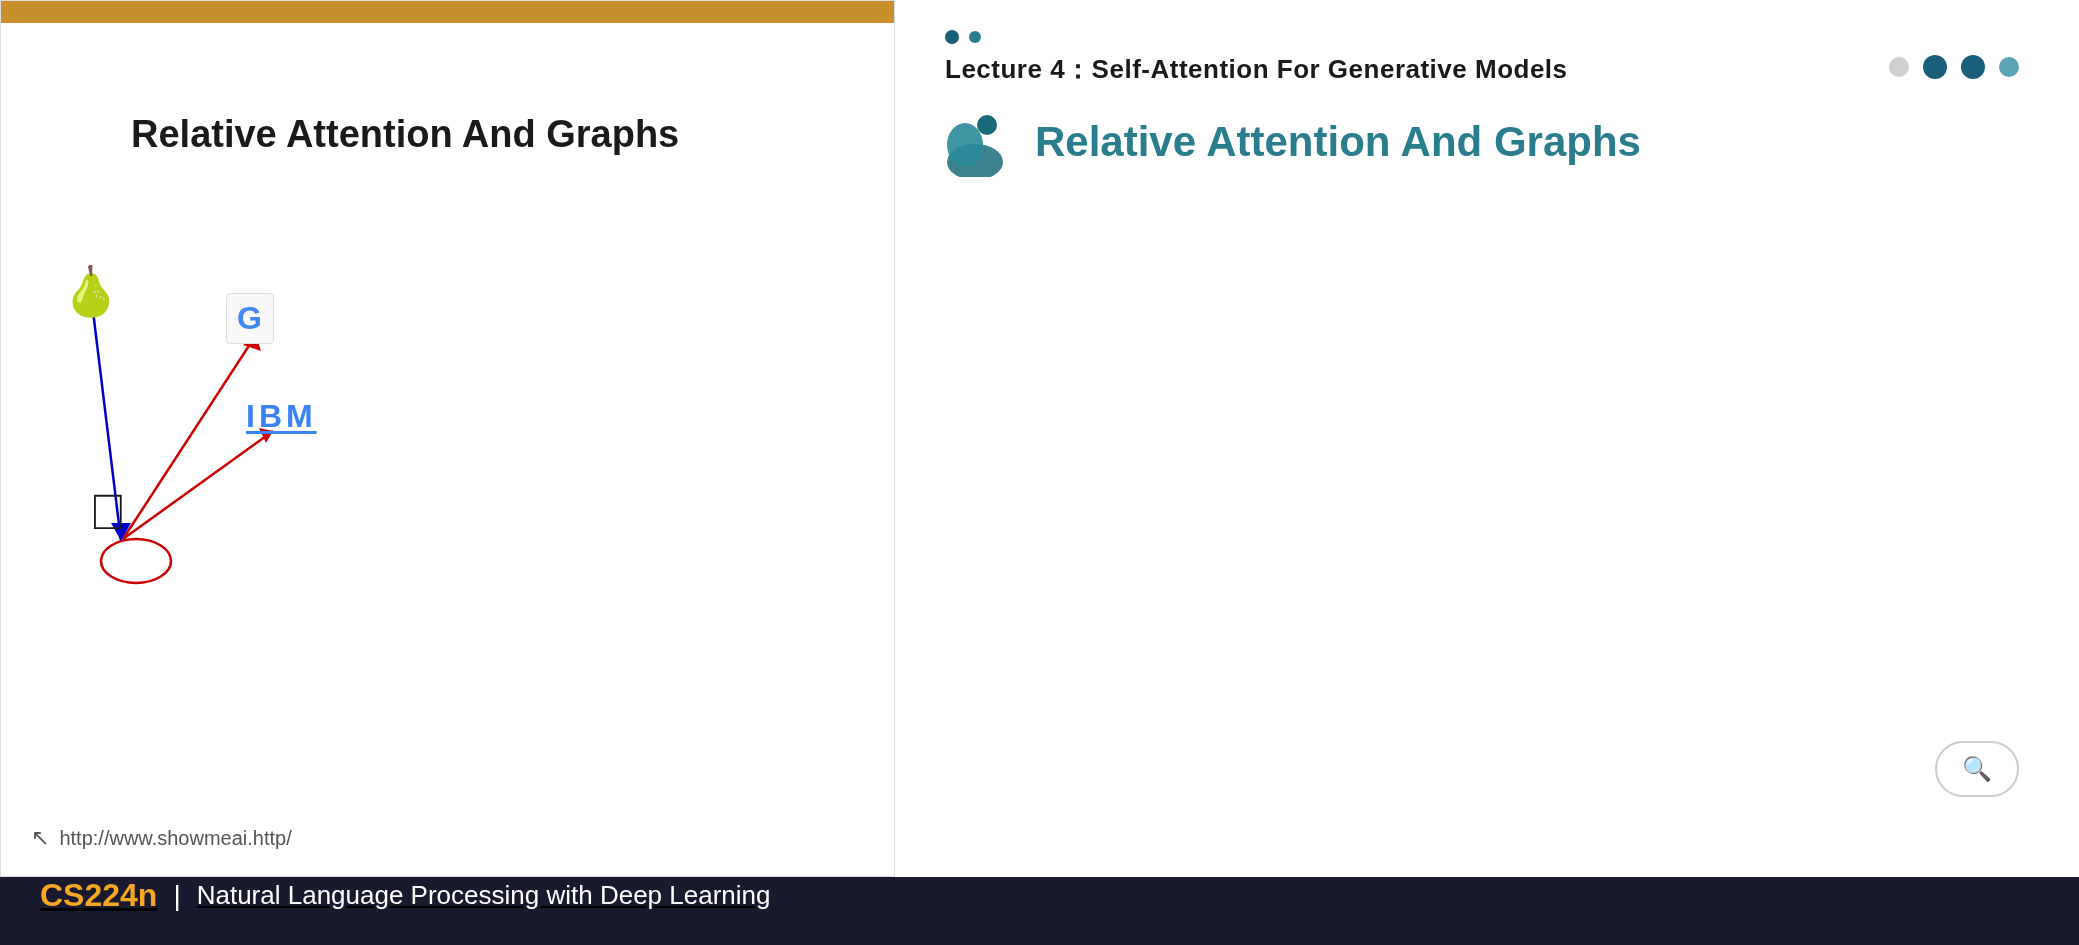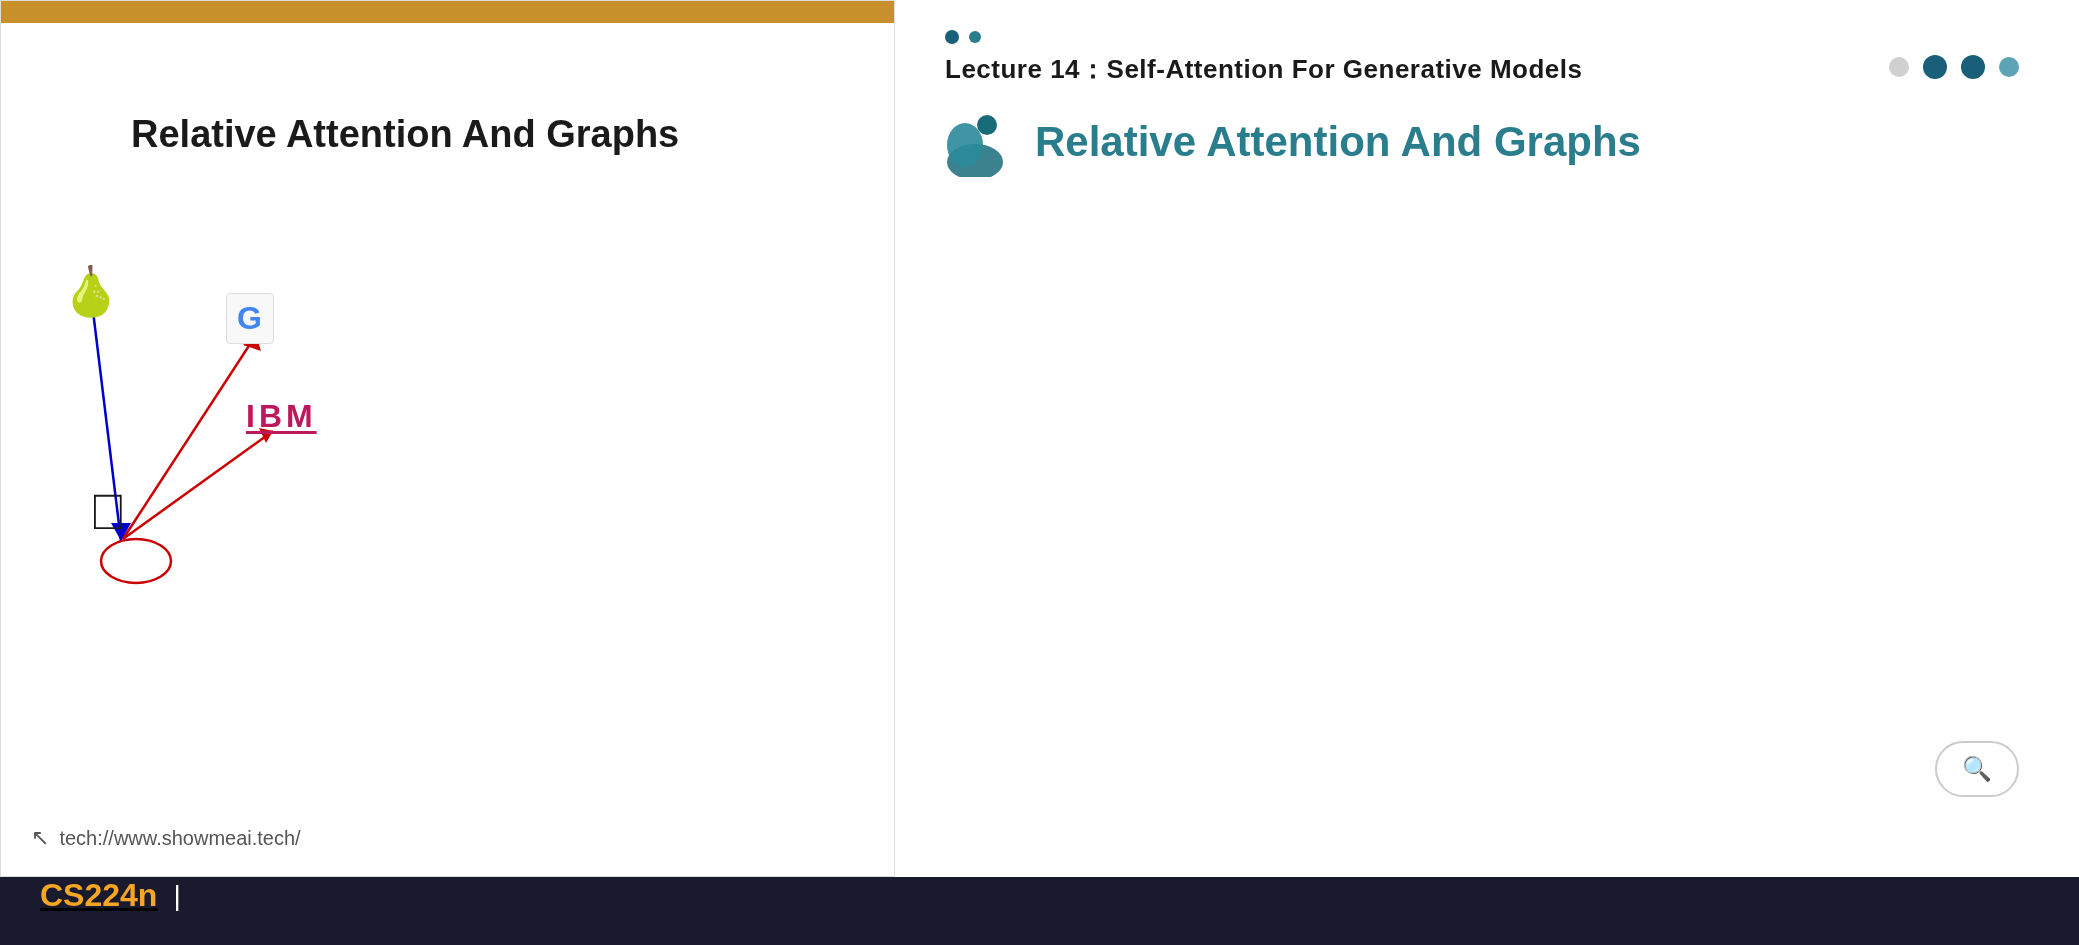--- a/index.html
+++ b/index.html
@@ -228,21 +228,21 @@
       color: #4285f4;
       font-size: 32px;
       font-weight: bold;
     }
     .ibm-logo {
       position: absolute;
       top: 155px;
       left: 195px;
       font-size: 32px;
       font-weight: bold;
-      color: #be185d;
+      color: #3b82f6;
       letter-spacing: 4px;
       text-decoration: underline;
       text-underline-offset: 4px;
     }
     .apple-logo {
       position: absolute;
       top: 235px;
       left: 35px;
       font-size: 52px;
       color: #1a1a1a;
@@ -282,33 +282,33 @@
 
       <div class="ibm-logo">IBM</div>
 
       <div class="apple-logo"></div>
 
       <div style="position:absolute; top:240px; left:38px; font-size:50px; color:#1a1a1a;"></div>
     </div>
 
     <div class="slide-url">
       <span class="cursor-icon">↖</span>
-      <span>tech://www.showmeai.tech/</span>
+      <span>http://www.showmeai.http/</span>
     </div>
   </div>
 </div>
 
 <div class="right-panel">
 
   <div class="top-dots">
     <div class="top-dot" style="background:#1a5f7a; width:14px; height:14px;"></div>
     <div class="top-dot"></div>
   </div>
 
-  <div class="lecture-subtitle">Lecture 14：Self-Attention For Generative Models</div>
+  <div class="lecture-subtitle">Lecture 4：Self-Attention For Generative Models</div>
 
   <div class="nav-dots">
     <div class="dot"></div>
     <div class="dot active"></div>
     <div class="dot active"></div>
     <div class="dot" style="background:#5ba3b5; width:20px; height:20px;"></div>
   </div>
 
   <div class="section-header">
 
@@ -322,14 +322,15 @@
 
   <div class="search-box">
     <span class="search-icon-svg">🔍</span>
   </div>
 </div>
 
 <div class="bottom-bar">
   <div class="bottom-bar-left">
     <span class="course-code">CS224n</span>
     <span class="course-separator">|</span>
+    <span class="course-title">Natural Language Processing with Deep Learning</span>
   </div>
 </div>
 
 </body></html>

